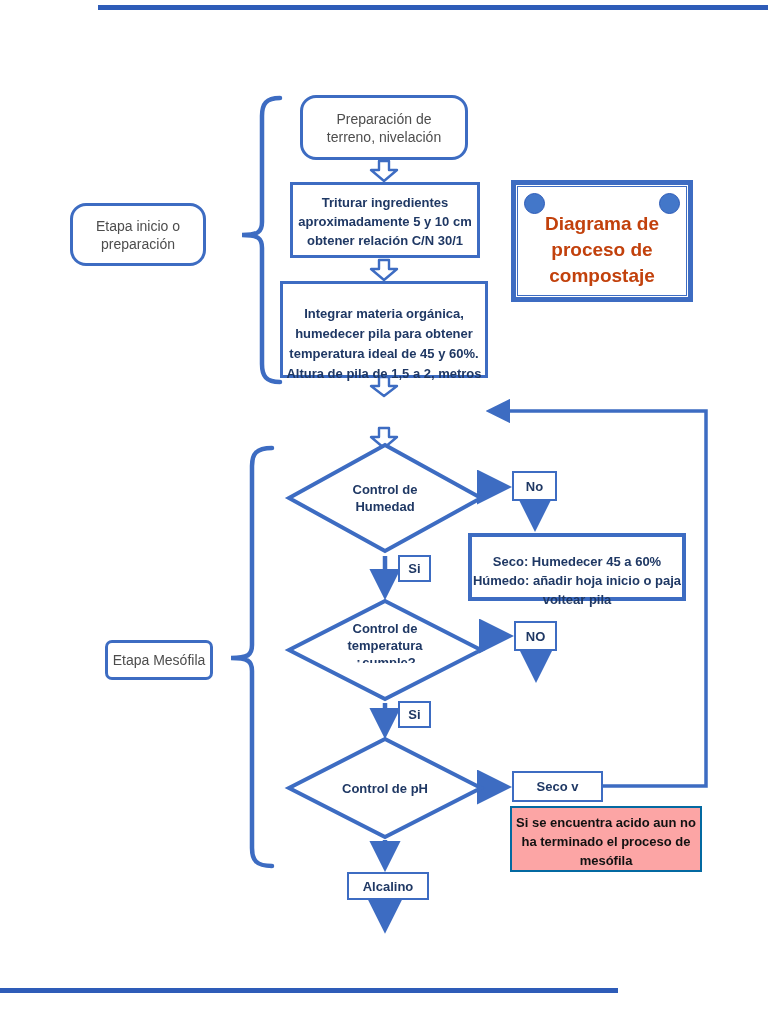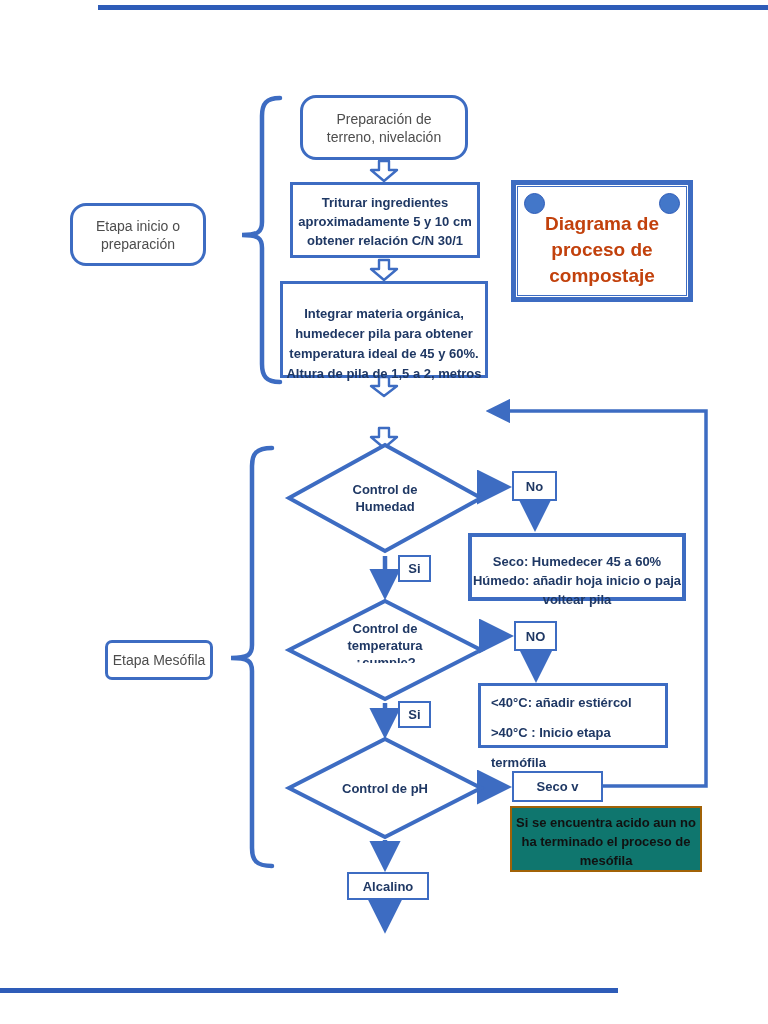--- a/index.html
+++ b/index.html
@@ -9,21 +9,21 @@
   svg.layer{position:absolute;left:0;top:0;z-index:1;}
   .node{z-index:2;background:#ffffff;color:#1f3864;font-weight:bold;text-align:center;}
   .bluebox{border:3px solid #3d6cc2;}
   .thick{border-width:4px;}
   .roundlbl{border:3px solid #3d6cc2;border-radius:16px;background:#ffffff;
             color:#4d4d4d;font-weight:normal;display:flex;flex-direction:column;
             justify-content:center;align-items:center;font-size:14px;line-height:18px;z-index:2;position:absolute;box-sizing:border-box;}
   .dtext{z-index:3;color:#1f3864;font-weight:bold;text-align:center;font-size:13px;line-height:17px;}
   .tag{border:2px solid #3d6cc2;background:#fff;color:#1f3864;font-weight:bold;
        font-size:13px;display:flex;align-items:center;justify-content:center;z-index:3;}
-  .note{border:2px solid #a16207;background:#0f766e;color:#111;font-weight:bold;
+  .note{border:2px solid #0369a1;background:#fca5a5;color:#111;font-weight:bold;
         font-size:13px;line-height:19px;text-align:center;z-index:2;}
   .line{display:block;}
   .edgebar{background:#2e5cb8;z-index:0;}
   .titlecard{border:5px solid #3d6cc2;background:#fff;z-index:2;}
   .titleinner{position:absolute;inset:1px;border:1px solid #3d6cc2;}
   .pin{position:absolute;width:19px;height:19px;border-radius:50%;background:#4377c9;border:1px solid #2e5cb8;}
   .titletext{position:absolute;left:0;right:0;top:26px;color:#c2410c;font-weight:bold;
              font-size:19px;line-height:26px;text-align:center;}
 </style>
 </head>
@@ -130,24 +130,20 @@
     <span class="line">voltear pila</span>
   </div>
 
   <div class="roundlbl" style="left:68px;top:640px;width:108px;height:40px;border-radius:7px;margin-left:37px;">
     <span class="line">Etapa Mesófila</span>
   </div>
 
   <div class="abs tag" style="left:514px;top:621px;width:43px;height:30px;">NO</div>
   <div class="abs tag" style="left:398px;top:701px;width:33px;height:27px;">Si</div>
 
-  <div class="abs node bluebox" style="left:478px;top:683px;width:190px;height:65px;font-size:13px;line-height:30px;text-align:left;padding:2px 0 0 10px;">
-    <span class="line">&lt;40°C: añadir estiércol</span>
-    <span class="line">&gt;40°C : Inicio etapa termófila</span>
-  </div>
 
   <div class="abs tag" style="left:512px;top:771px;width:91px;height:31px;">Seco v</div>
 
   <div class="abs note" style="left:510px;top:806px;width:192px;height:66px;padding-top:5px;">
     <span class="line">Si se encuentra acido aun no</span>
     <span class="line">ha terminado el proceso de</span>
     <span class="line">mesófila</span>
   </div>
 
   <div class="abs tag" style="left:347px;top:872px;width:82px;height:28px;">Alcalino</div>

